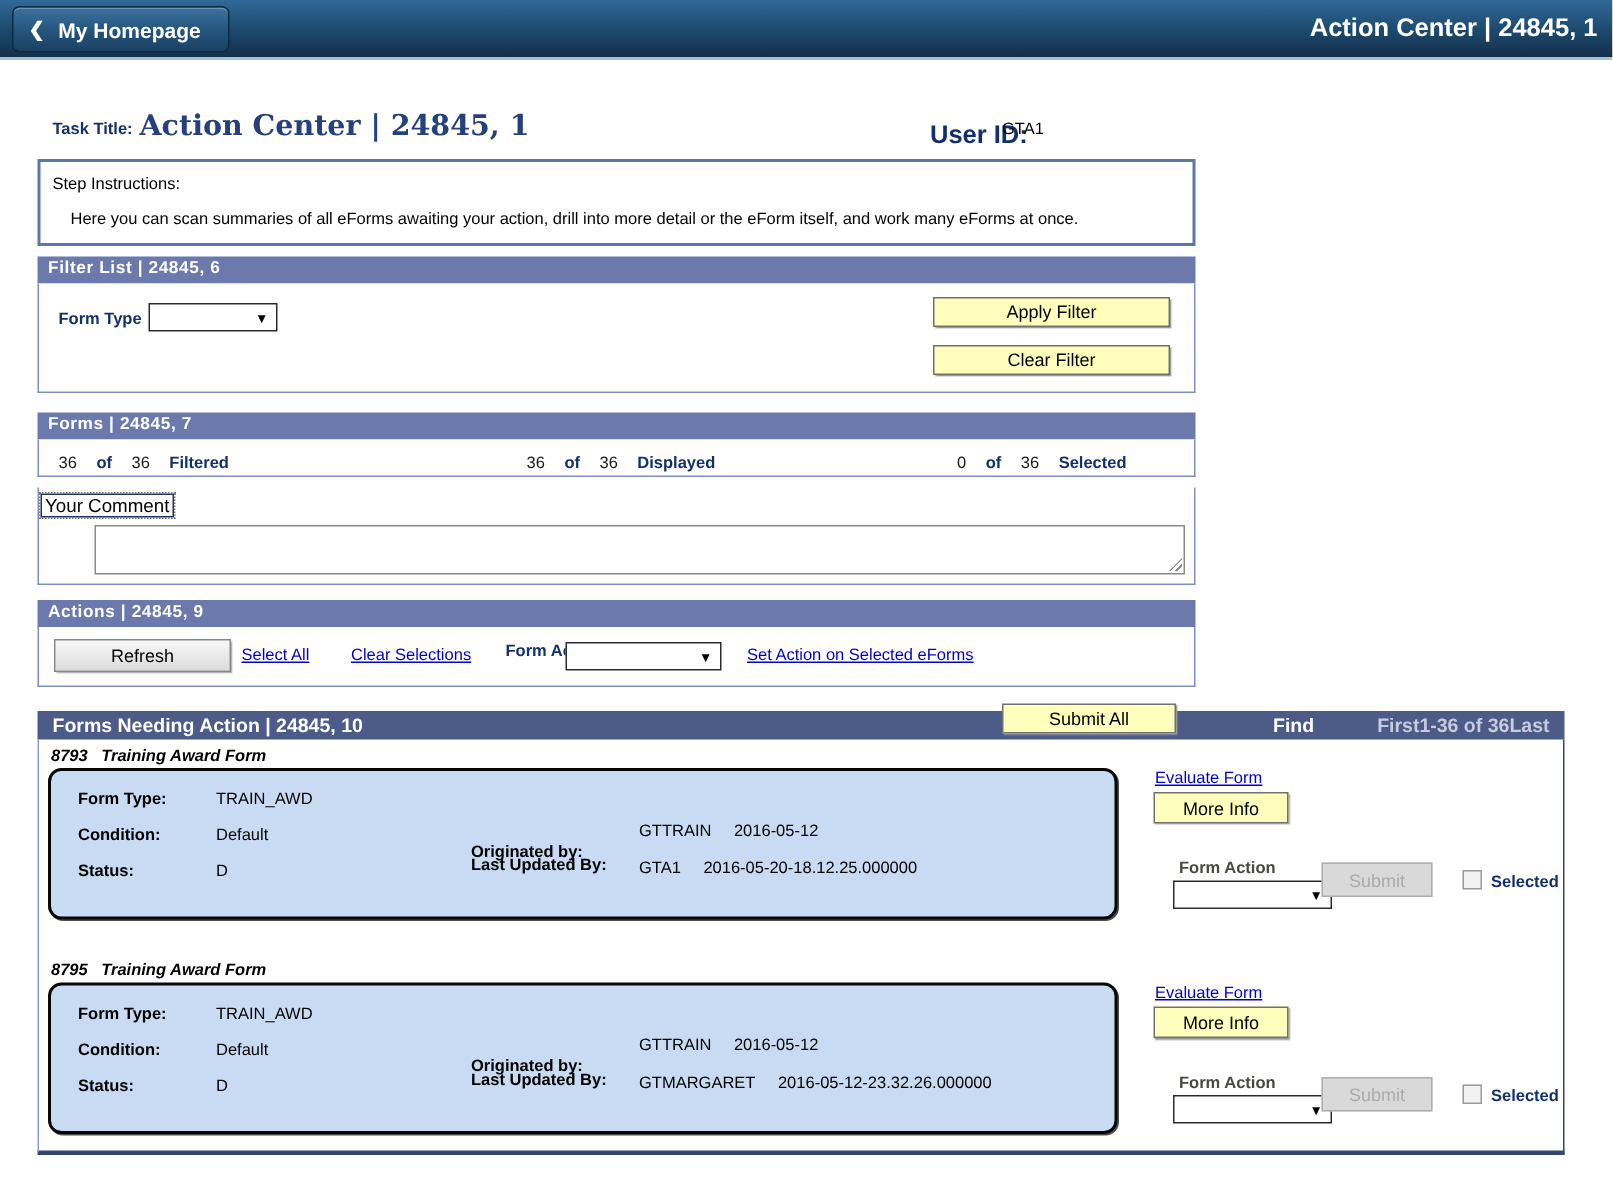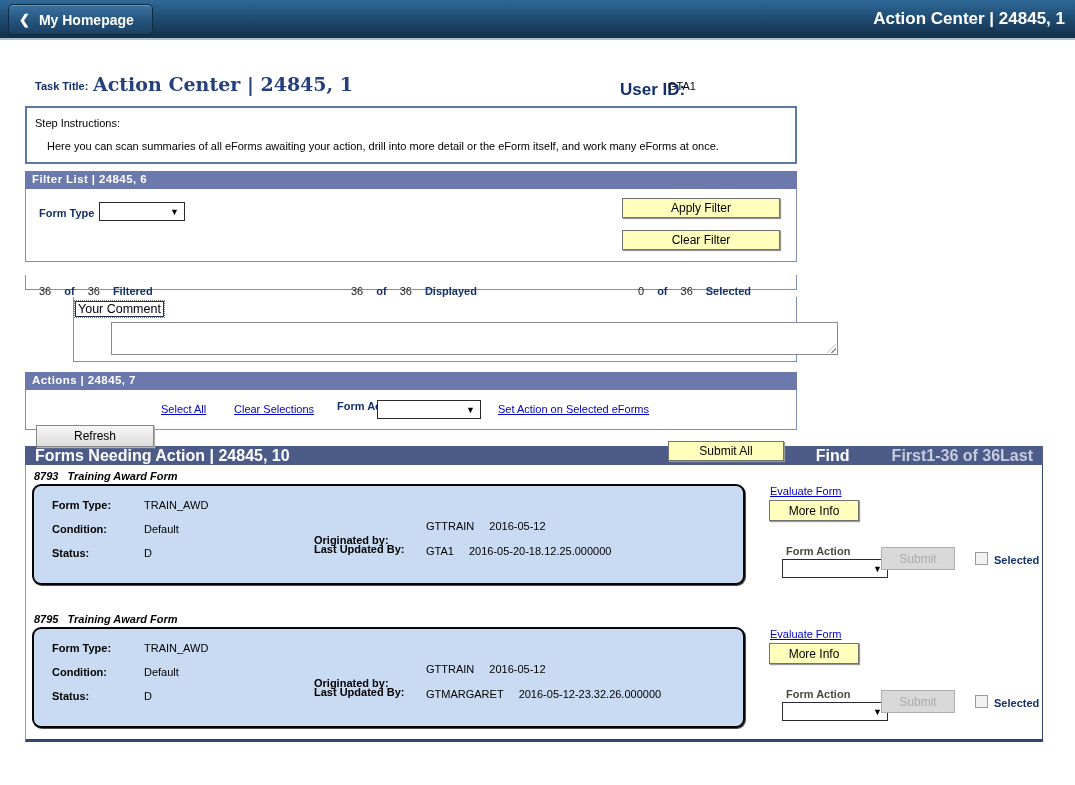--- a/index.html
+++ b/index.html
@@ -60,53 +60,53 @@
   
   .sec-filter { margin-top: 7px; border-radius: 30px; }
   .filter-body { height: 73px; }
   .ft-label { position: absolute; left: 13px; top: 18px; font-weight: bold; }
   .ft-ddl { position: absolute; left: 73px; top: 13px; width: 86px; }
   .btn-apply { position: absolute; right: 16px; top: 9px; width: 158px; height: 20px; }
   .btn-clear { position: absolute; right: 16px; top: 41px; width: 158px; height: 20px; }
 
   
   .sec-forms { margin-top: 13px; }
-  .forms-body { height: 15px; }
+  .forms-body { height: 25px; }
   .cnt-group { position: absolute; top: 10px; display: flex; gap: 13px; }
   .cnt-group .num { color: #1a1a1a; }
   .cnt-group .of, .cnt-group .cap { font-weight: bold; color: #13306d; }
   .cnt-1 { left: 13px; } .cnt-2 { left: 325px; } .cnt-3 { left: 612px; }
 
   
   .sec-comments { margin-top: 7px; }
-  .comments-body { height: 65px; margin-left: 48px; }
+  .comments-body { height: 65px; }
   .yc-label { position: absolute; left: 1px; top: 4px; font-size: 12.5px;
     border: 1px solid #21325f; outline: 1px dotted #777; padding: 0 2px; background: #fff; }
   .ta-wrap { position: absolute; left: 37px; top: 25px; width: 727px; height: 33px; }
   .ta-wrap textarea { width: 100%; height: 100%; border: 1px solid #8a8a8a;
     resize: none; font-family: "Liberation Sans", sans-serif; font-size: 11px; }
   .grip { position: absolute; right: 2px; bottom: 2px; width: 9px; height: 9px;
     clip-path: polygon(100% 0, 100% 100%, 0 100%);
     background: repeating-linear-gradient(135deg, #fff 0 2px, #8a8a8a 2px 3.5px); }
 
   
   .sec-actions { margin-top: 10px; }
   .actions-body { height: 40px; }
-  .btn-refresh { position: absolute; left: 10px; top: 8px; width: 118px; height: 22px; margin-top: 27px; }
+  .btn-refresh { position: absolute; left: 10px; top: 8px; width: 118px; height: 22px; }
   .lnk-selall { position: absolute; left: 135px; top: 13px; }
   .lnk-clearsel { position: absolute; left: 208px; top: 13px; }
   .fa-label { position: absolute; left: 311px; top: 9px; font-weight: bold; color: #13306d; line-height: 1.45; }
   .fa-ddl { position: absolute; left: 351px; top: 10px; width: 104px; }
   .lnk-setaction { position: absolute; left: 472px; top: 13px; }
   .btn-submitall { position: absolute; left: 642px; top: 9px; width: 116px; height: 20px; margin-top: 42px; }
 
   
   .sec-fna { margin-top: 16px; }
   .fna-bar { background: #4c5b88; height: 19px; display: flex; align-items: center;
-    padding: 0 10px; color: #fff; font-weight: bold; font-size: 16px; }
+    padding: 0 10px; color: #fff; font-weight: bold; font-size: 13px; }
   .fna-bar .spacer { flex: 1; }
   .fna-find { margin-right: 42px; cursor: pointer; }
   .pager { display: flex; gap: 0; color: #c6cbde; }
   .pager span { cursor: pointer; }
   .fna-body { border-left: 1px solid #8d9dc4; border-right: 1px solid #31476b;
     border-bottom: 3px solid #31476b; position: relative; height: 277px; }
 
   .fna-row { position: absolute; left: 0; width: 100%; height: 140px; }
   .row-0 { top: 0; } .row-1 { top: 143px; }
   .row-title { position: absolute; left: 8px; top: 5px; font-weight: bold;
@@ -163,20 +163,21 @@
       <div class="ddl ft-ddl">
         <span></span>
         <span class="arrow">▼</span>
       </div>
       <div class="ybtn btn-apply">Apply Filter</div>
       <div class="ybtn btn-clear">Clear Filter</div>
     </div>
   </div>
 
   <div class="sec-forms w-narrow">
+    <div class="secbar">Forms | 24845, 7</div>
     <div class="secbody forms-body">
       <div class="cnt-group cnt-1">
         <span class="num">36</span>
         <span class="of">of</span>
         <span class="num">36</span>
         <span class="cap">Filtered</span>
       </div>
       <div class="cnt-group cnt-2">
         <span class="num">36</span>
         <span class="of">of</span>
@@ -196,21 +197,21 @@
     <div class="secbody comments-body">
       <span class="yc-label">Your Comment</span>
       <div class="ta-wrap">
         <textarea value="" style=""></textarea>
         <span class="grip"></span>
       </div>
     </div>
   </div>
 
   <div class="sec-actions w-narrow">
-    <div class="secbar">Actions | 24845, 7</div>
+    <div class="secbar">Actions | 24845, 9</div>
     <div class="secbody actions-body">
       <div class="gbtn btn-refresh">Refresh</div>
       <span class="link lnk-selall">Select All</span>
       <span class="link lnk-clearsel">Clear Selections</span>
       <div class="fa-label">Form Action</div>
       <div class="ddl fa-ddl">
         <span></span>
         <span class="arrow">▼</span>
       </div>
       <span class="link lnk-setaction">Set Action on Selected eForms</span>

